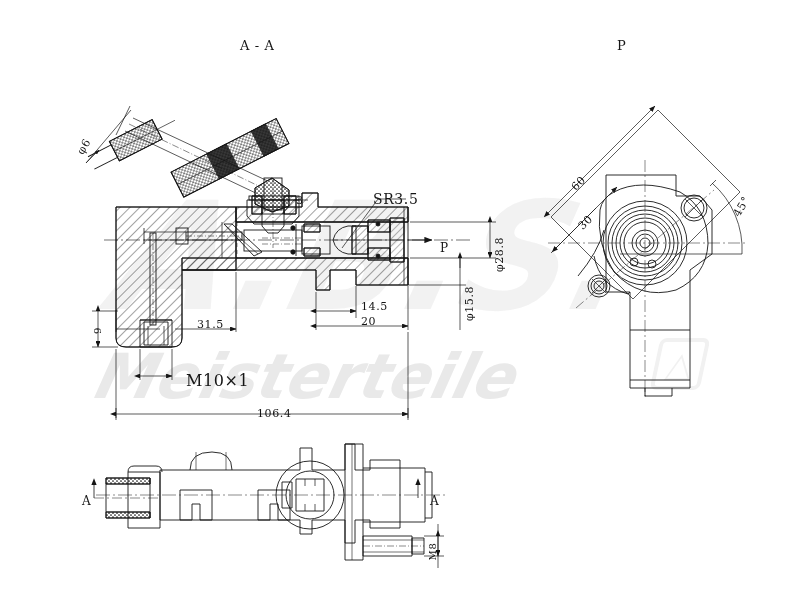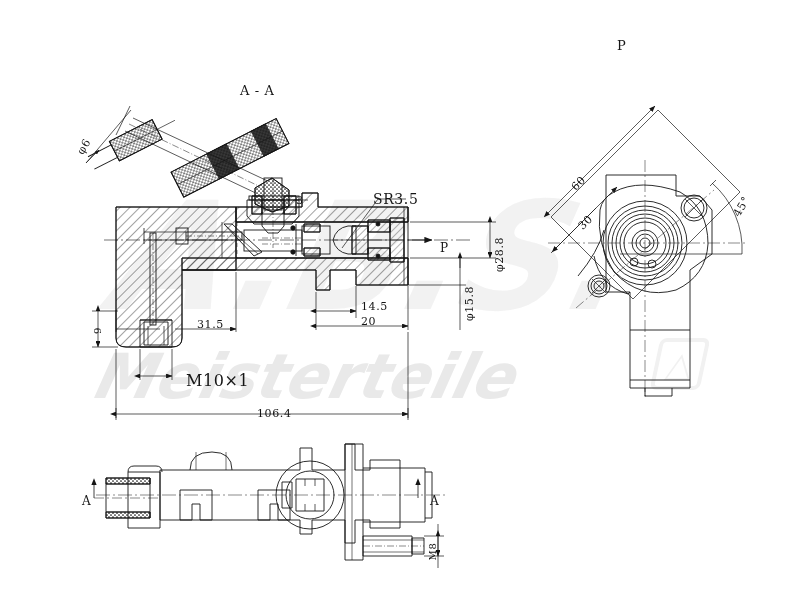--- a/index.html
+++ b/index.html
@@ -360,21 +360,21 @@
         <line x1="438" y1="536" x2="438" y2="556" marker-start="url(#arR)" marker-end="url(#ar)"></line>
       </g>
 
       <line x1="96" y1="495" x2="448" y2="495" stroke-width="0.5" stroke-dasharray="14 3 2 3"></line>
     </g>
 
     </g>
   </svg>
 
   <div id="labels">
-      <div class="lbl" style="left: 240px; top: 38px; font-size: 13px; margin-top: 45px;">A - A</div>
+      <div class="lbl" style="left: 240px; top: 38px; font-size: 13px;">A - A</div>
       <div class="lbl" style="left: 617px; top: 38px; font-size: 13px;">P</div>
       <div class="lbl" style="left: 76px; top: 140px; font-size: 11px; transform: rotate(-60deg);">φ6</div>
       <div class="lbl" style="left: 296px; top: 194px; font-size: 11px;">3</div>
       <div class="lbl" style="left: 373px; top: 191px; font-size: 14px;">SR3.5</div>
       <div class="lbl" style="left: 440px; top: 241px; font-size: 12px;">P</div>
       <div class="lbl" style="left: 482px; top: 248px; font-size: 11px; transform: rotate(-90deg);">φ28.8</div>
       <div class="lbl" style="left: 452px; top: 297px; font-size: 11px; transform: rotate(-90deg);">φ15.8</div>
       <div class="lbl" style="left: 336px; top: 300px; font-size: 11px; margin-left: 25px;">14.5</div>
       <div class="lbl" style="left: 361px; top: 315px; font-size: 11px;">20</div>
       <div class="lbl" style="left: 197px; top: 318px; font-size: 11px;">31.5</div>

